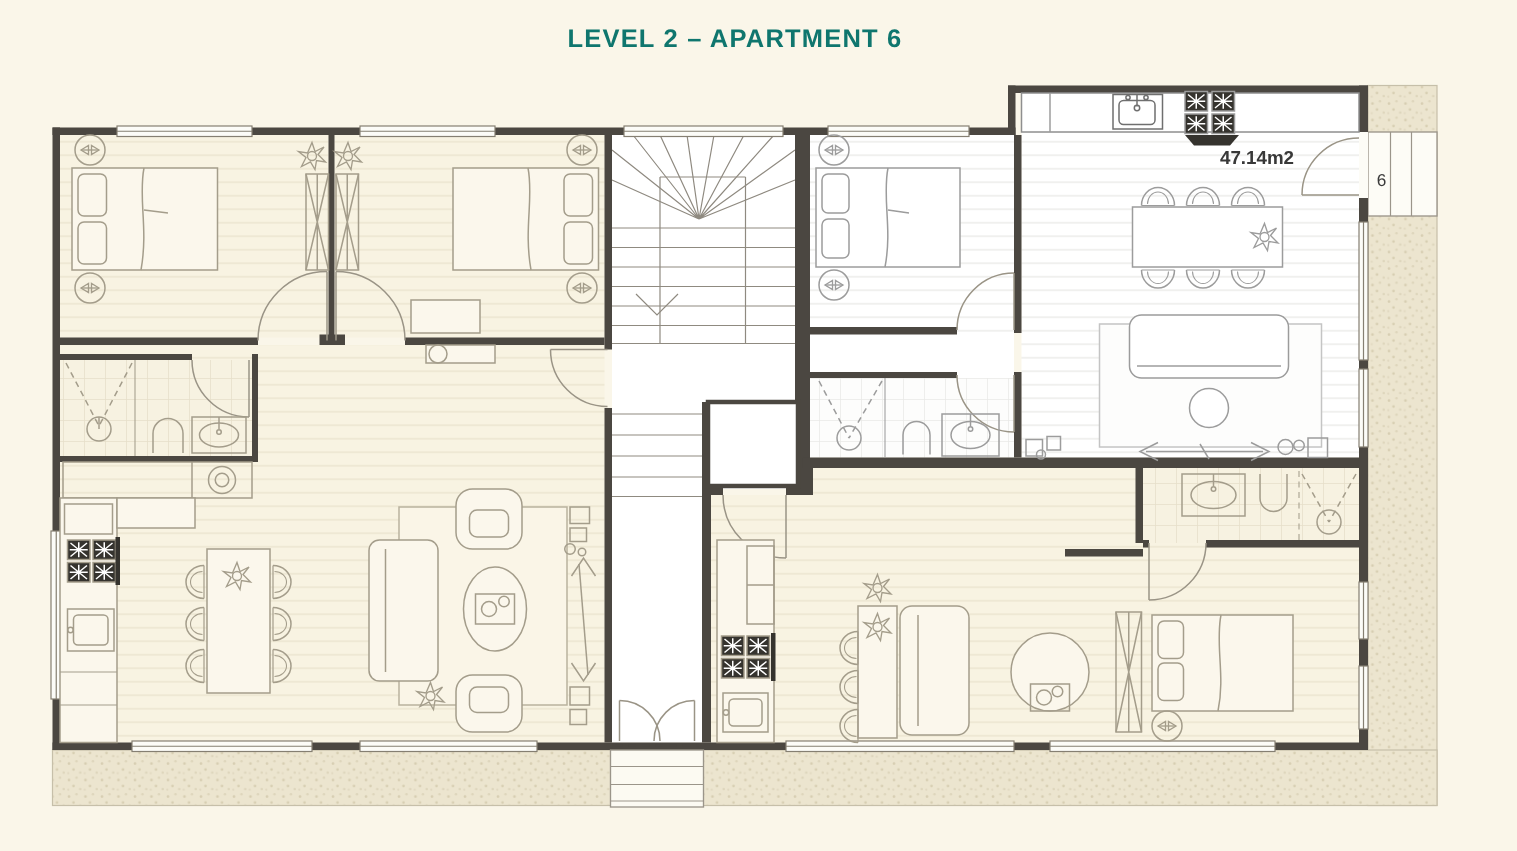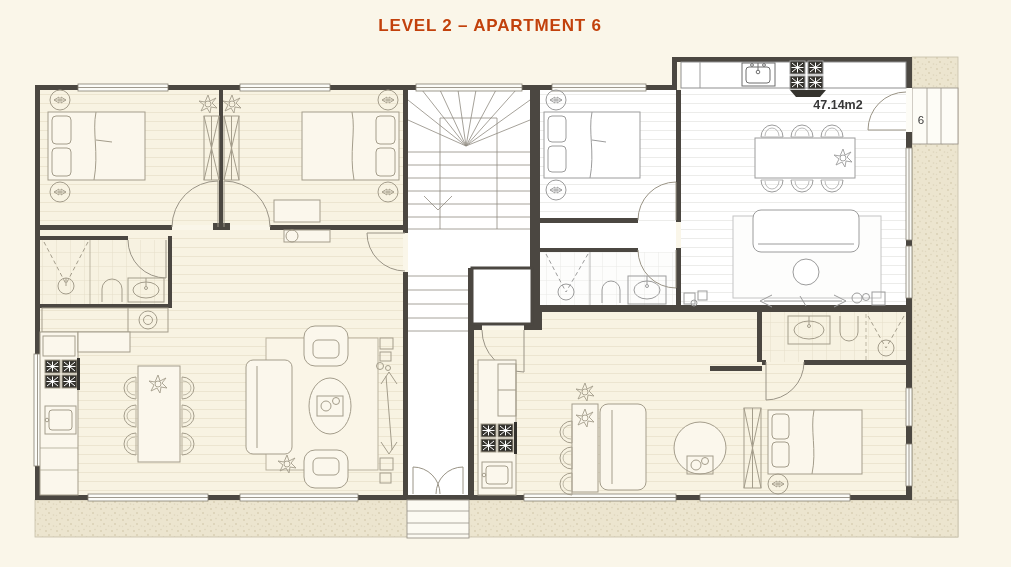--- a/index.html
+++ b/index.html
@@ -1,19 +1,19 @@
 <!DOCTYPE html>
 <html><head>
 <meta charset="utf-8">
 <style>
   html,body{margin:0;padding:0;background:#FAF6E9;}
   .canvas{position:relative;width:1011px;height:567px;background:#FAF6E9;overflow:hidden;
           font-family:"Liberation Sans",sans-serif;}
   .title{position:absolute;top:16px;left:0;width:980px;text-align:center;
-         font-size:17px;font-weight:bold;letter-spacing:.8px;color:#c2410c;}
+         font-size:17px;font-weight:bold;letter-spacing:.8px;color:#0f766e;}
   svg text{font-family:"Liberation Sans",sans-serif;}
   .arealbl{font-size:12.5px;font-weight:600;fill:#383838;}
   .unitlbl{font-size:11.5px;fill:#3A3A3A;}
 </style>
 </head>
 <body>
 
 <div class="canvas">
   <div class="title">LEVEL 2 – APARTMENT 6</div>
 

